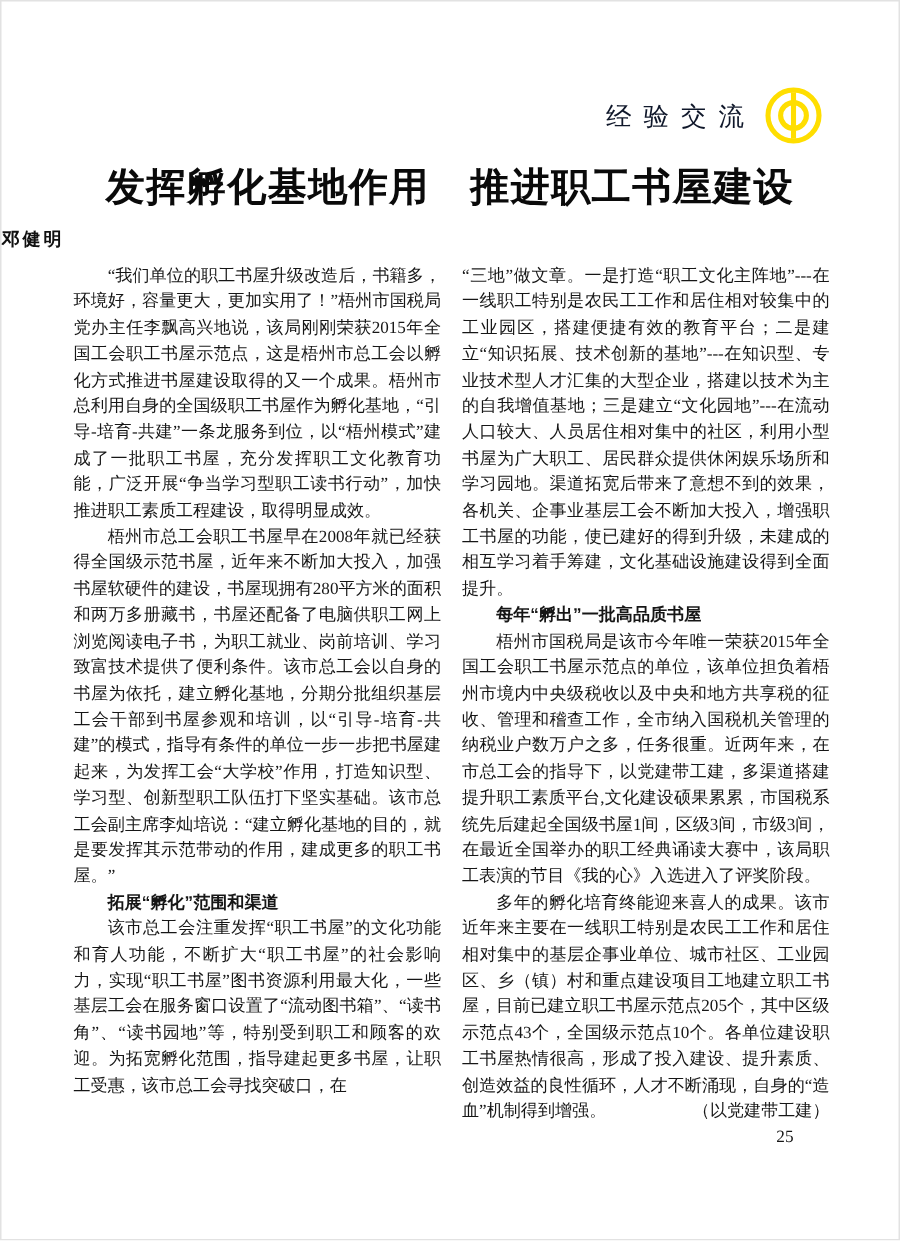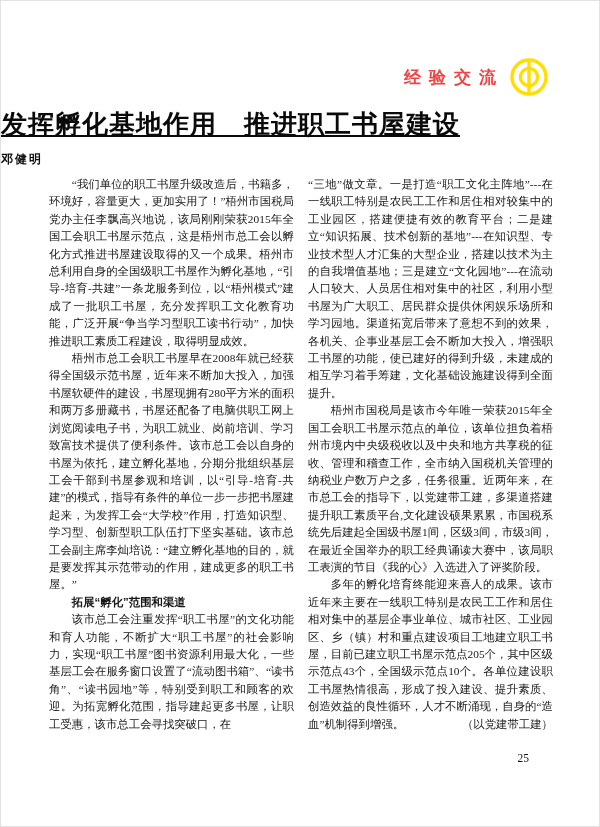--- a/index.html
+++ b/index.html
@@ -18,41 +18,40 @@
   .section-header {
     position: absolute;
     top: 56px;
     right: 50px;
     display: flex;
     align-items: center;
     gap: 5px;
   }
   .section-title {
     font-family: "Liberation Sans", "DejaVu Sans", sans-serif;
-    font-weight: bold;
+    font-weight: normal;
     font-size: 17px;
     letter-spacing: 8px;
-    color: #ef4444;
+    color: #0f172a;
     white-space: nowrap;
     margin-left: 36px;
   }
   .union-logo { width: 40px; height: 40px; display: block; }
   .article-title {
     position: absolute;
     top: 106px;
     left: 0;
     width: 100%;
-    text-align: left;
+    text-align: center;
     font-family: "Liberation Serif", "DejaVu Serif", serif;
     font-weight: bold;
     font-size: 26px;
     letter-spacing: 1px;
     color: #0a0a0a;
     white-space: nowrap;
-    text-decoration: underline;
   }
   .article-author {
     position: absolute;
     top: 150px;
     left: 0;
     width: 100%;
     font-family: "Liberation Sans", "DejaVu Sans", sans-serif;
     font-weight: bold;
     font-size: 12px;
     letter-spacing: 2px;
@@ -111,20 +110,21 @@
 
   <div class="columns">
     <div class="col">
       <p class="body">“我们单位的职工书屋升级改造后，书籍多，环境好，容量更大，更加实用了！”梧州市国税局党办主任李飘高兴地说，该局刚刚荣获2015年全国工会职工书屋示范点，这是梧州市总工会以孵化方式推进书屋建设取得的又一个成果。梧州市总利用自身的全国级职工书屋作为孵化基地，“引导-培育-共建”一条龙服务到位，以“梧州模式”建成了一批职工书屋，充分发挥职工文化教育功能，广泛开展“争当学习型职工读书行动”，加快推进职工素质工程建设，取得明显成效。</p>
       <p class="body">梧州市总工会职工书屋早在2008年就已经获得全国级示范书屋，近年来不断加大投入，加强书屋软硬件的建设，书屋现拥有280平方米的面积和两万多册藏书，书屋还配备了电脑供职工网上浏览阅读电子书，为职工就业、岗前培训、学习致富技术提供了便利条件。该市总工会以自身的书屋为依托，建立孵化基地，分期分批组织基层工会干部到书屋参观和培训，以“引导-培育-共建”的模式，指导有条件的单位一步一步把书屋建起来，为发挥工会“大学校”作用，打造知识型、学习型、创新型职工队伍打下坚实基础。该市总工会副主席李灿培说：“建立孵化基地的目的，就是要发挥其示范带动的作用，建成更多的职工书屋。”</p>
       <p class="subhead">拓展“孵化”范围和渠道</p>
       <p class="body">该市总工会注重发挥“职工书屋”的文化功能和育人功能，不断扩大“职工书屋”的社会影响力，实现“职工书屋”图书资源利用最大化，一些基层工会在服务窗口设置了“流动图书箱”、“读书角”、“读书园地”等，特别受到职工和顾客的欢迎。为拓宽孵化范围，指导建起更多书屋，让职工受惠，该市总工会寻找突破口，在</p>
     </div>
     <div class="col">
       <p class="cont">“三地”做文章。一是打造“职工文化主阵地”---在一线职工特别是农民工工作和居住相对较集中的工业园区，搭建便捷有效的教育平台；二是建立“知识拓展、技术创新的基地”---在知识型、专业技术型人才汇集的大型企业，搭建以技术为主的自我增值基地；三是建立“文化园地”---在流动人口较大、人员居住相对集中的社区，利用小型书屋为广大职工、居民群众提供休闲娱乐场所和学习园地。渠道拓宽后带来了意想不到的效果，各机关、企事业基层工会不断加大投入，增强职工书屋的功能，使已建好的得到升级，未建成的相互学习着手筹建，文化基础设施建设得到全面提升。</p>
+      <p class="subhead">每年“孵出”一批高品质书屋</p>
       <p class="body">梧州市国税局是该市今年唯一荣获2015年全国工会职工书屋示范点的单位，该单位担负着梧州市境内中央级税收以及中央和地方共享税的征收、管理和稽查工作，全市纳入国税机关管理的纳税业户数万户之多，任务很重。近两年来，在市总工会的指导下，以党建带工建，多渠道搭建提升职工素质平台,文化建设硕果累累，市国税系统先后建起全国级书屋1间，区级3间，市级3间，在最近全国举办的职工经典诵读大赛中，该局职工表演的节目《我的心》入选进入了评奖阶段。</p>
       <p class="body"><span>多年的孵化培育终能迎来喜人的成果。该市近年来主要在一线职工特别是农民工工作和居住相对集中的基层企事业单位、城市社区、工业园区、乡（镇）村和重点建设项目工地建立职工书屋，目前已建立职工书屋示范点205个，其中区级示范点43个，全国级示范点10个。各单位建设职工书屋热情很高，形成了投入建设、提升素质、创造效益的良性循环，人才不断涌现，自身的“造血”机制得到增强。</span><span class="attribution">（以党建带工建）</span></p>
     </div>
   </div>
 
   <div class="page-number">25</div>
 
 </div>
 
 </body></html>

